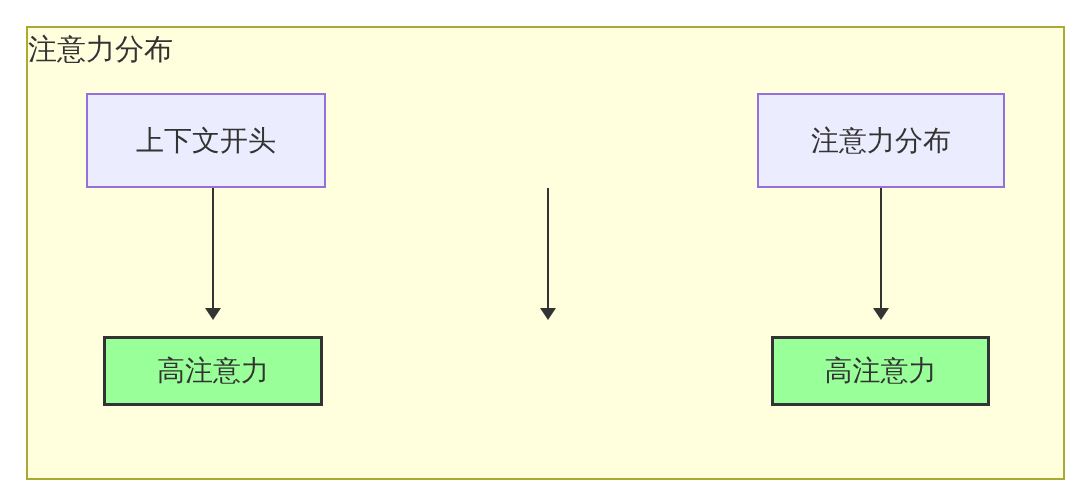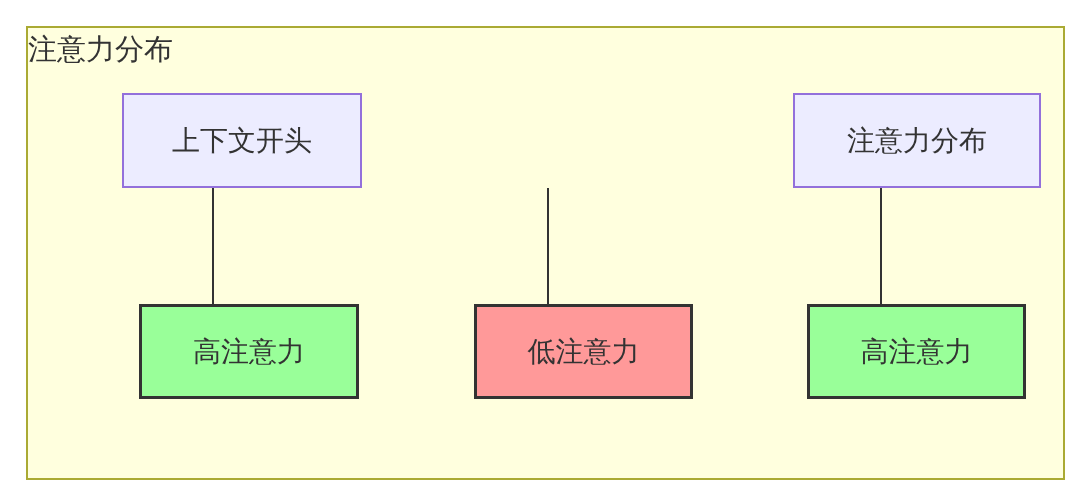--- a/index.html
+++ b/index.html
@@ -35,31 +35,30 @@
   }
   .node {
     position: absolute;
     box-sizing: border-box;
     display: flex;
     align-items: center;
     justify-content: center;
     font-size: 28px;
     color: var(--text-color, #333333);
     white-space: nowrap;
-    margin-left: 36px;
   }
   .source-node {
     top: 65px;
     height: 95px;
     background: var(--source-node-fill, #ececff);
     border: 2px solid var(--source-node-border, #9370db);
   }
   .result-node {
-    top: 276px;
-    height: 95px;
+    top: 308px;
+    height: 70px;
     border: 3.5px solid var(--result-node-border, #333333);
   }
   .src-0 { left: 58px;  width: 240px; }
   .src-1 { left: 395px; width: 247px; }
   .src-2 { left: 729px; width: 248px; }
   .res-0 { left: 75px;  width: 220px; }
   .res-1 { left: 410px; width: 219px; }
   .res-2 { left: 743px; width: 219px; }
   .arrow-line {
     position: absolute;
@@ -92,21 +91,20 @@
 
     <div class="title">注意力分布</div>
 
     <div class="node source-node src-0">上下文开头</div>
     <div class="arrow-line line-0"></div>
     <div class="arrow-head head-0"></div>
     <div class="node result-node res-0" style="background: rgb(153, 255, 153);">高注意力</div>
 
     <div class="arrow-line line-1"></div>
     <div class="arrow-head head-1"></div>
-    <div class="node result-node res-1" style="background: rgb(255, 153, 153);">低注意力</div>
 
     <div class="node source-node src-2">注意力分布</div>
     <div class="arrow-line line-2"></div>
     <div class="arrow-head head-2"></div>
     <div class="node result-node res-2" style="background: rgb(153, 255, 153);">高注意力</div>
 
   </div>
 </div>
 
 </body></html>

